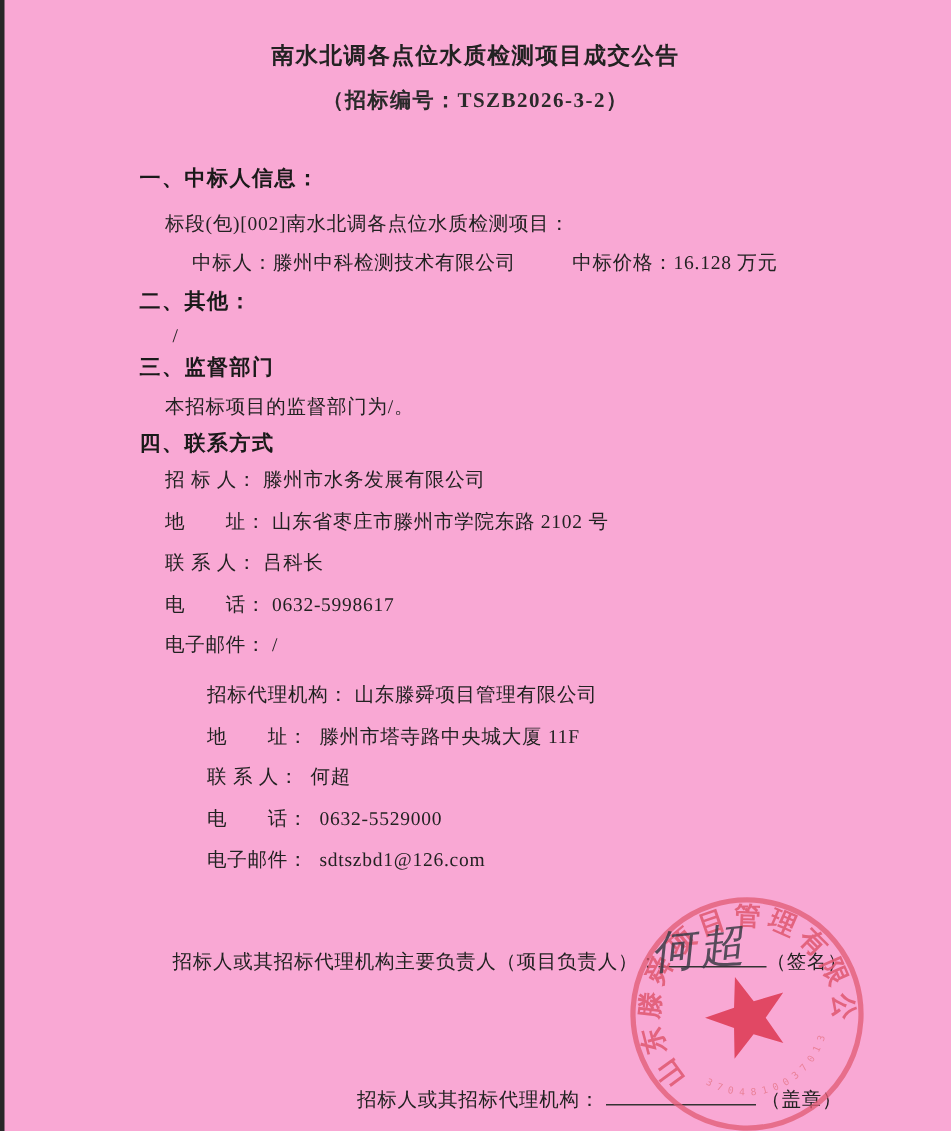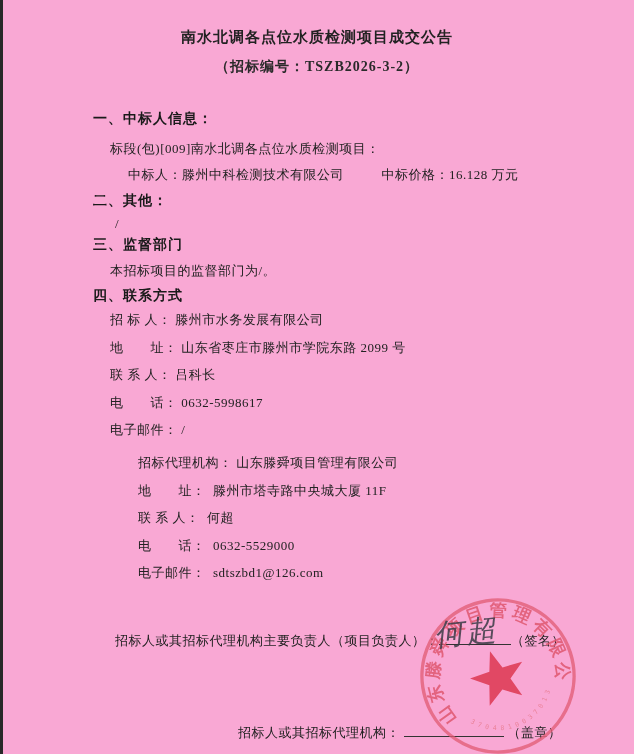--- a/index.html
+++ b/index.html
@@ -66,34 +66,34 @@
 </head>
 <body>
 
 <div class="page">
   <div class="scan-edge"></div>
 
   <div class="doc-title">南水北调各点位水质检测项目成交公告</div>
   <div class="doc-subtitle">（招标编号：TSZB2026-3-2）</div>
 
   <div class="sec-heading" style="top:110px;">一、中标人信息：</div>
-  <div class="body-line" style="left:110px;top:140px;">标段(包)[009]南水北调各点位水质检测项目：</div>
+  <div class="body-line" style="left:110px;top:140px;">标段(包)[002]南水北调各点位水质检测项目：</div>
   <div class="body-line" style="left:128px;top:166px;"><span>中标人：滕州中科检测技术有限公司</span><span>          </span><span>中标价格：16.128 万元</span></div>
 
   <div class="sec-heading" style="top:192px;">二、其他：</div>
   <div class="body-line" style="left:115px;top:216px;">/</div>
 
   <div class="sec-heading" style="top:236px;">三、监督部门</div>
   <div class="body-line" style="left:110px;top:262px;">本招标项目的监督部门为/。</div>
 
   <div class="sec-heading" style="top:287px;">四、联系方式</div>
 
   <div class="rows" style="top:306px;">
     <div class="row"><span class="lbl">招 标 人： </span><span class="val">滕州市水务发展有限公司</span></div>
-    <div class="row"><span class="lbl">地　　址： </span><span class="val">山东省枣庄市滕州市学院东路 2099 号</span></div>
+    <div class="row"><span class="lbl">地　　址： </span><span class="val">山东省枣庄市滕州市学院东路 2102 号</span></div>
     <div class="row"><span class="lbl">联 系 人： </span><span class="val">吕科长</span></div>
     <div class="row"><span class="lbl">电　　话： </span><span class="val">0632-5998617</span></div>
     <div class="row"><span class="lbl">电子邮件： </span><span class="val">/</span></div>
   </div>
 
   <div class="rows" style="top:449px;margin-left:28px;">
     <div class="row"><span class="lbl">招标代理机构： </span><span class="val">山东滕舜项目管理有限公司</span></div>
     <div class="row"><span class="lbl">地　　址：  </span><span class="val">滕州市塔寺路中央城大厦 11F</span></div>
     <div class="row"><span class="lbl">联 系 人：  </span><span class="val">何超</span></div>
     <div class="row"><span class="lbl">电　　话：  </span><span class="val">0632-5529000</span></div>

